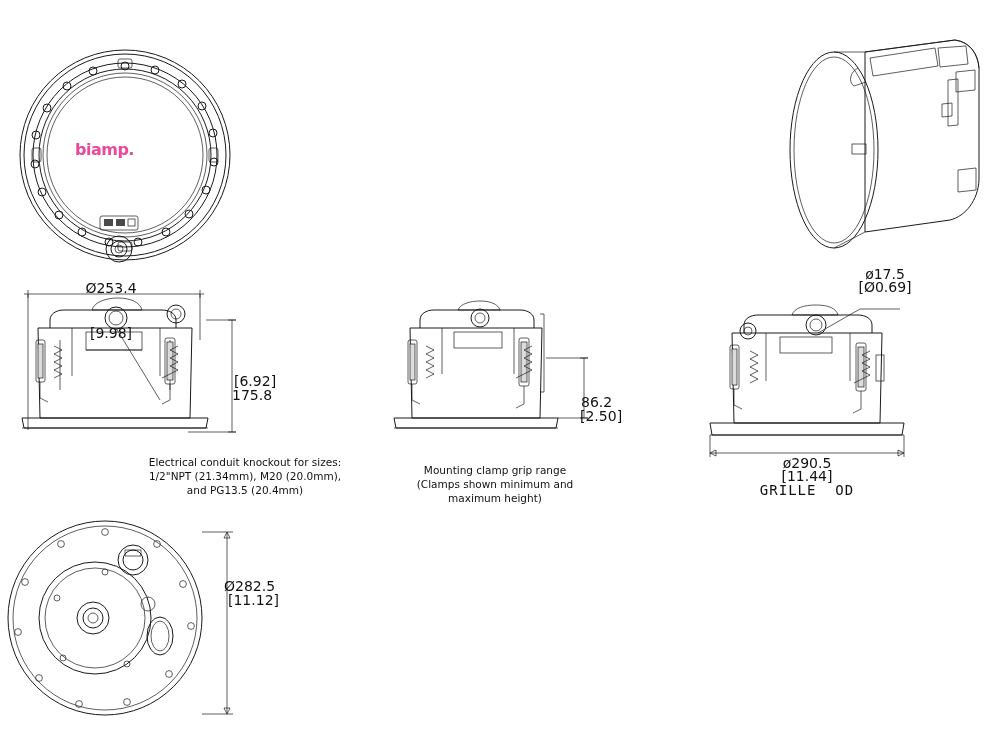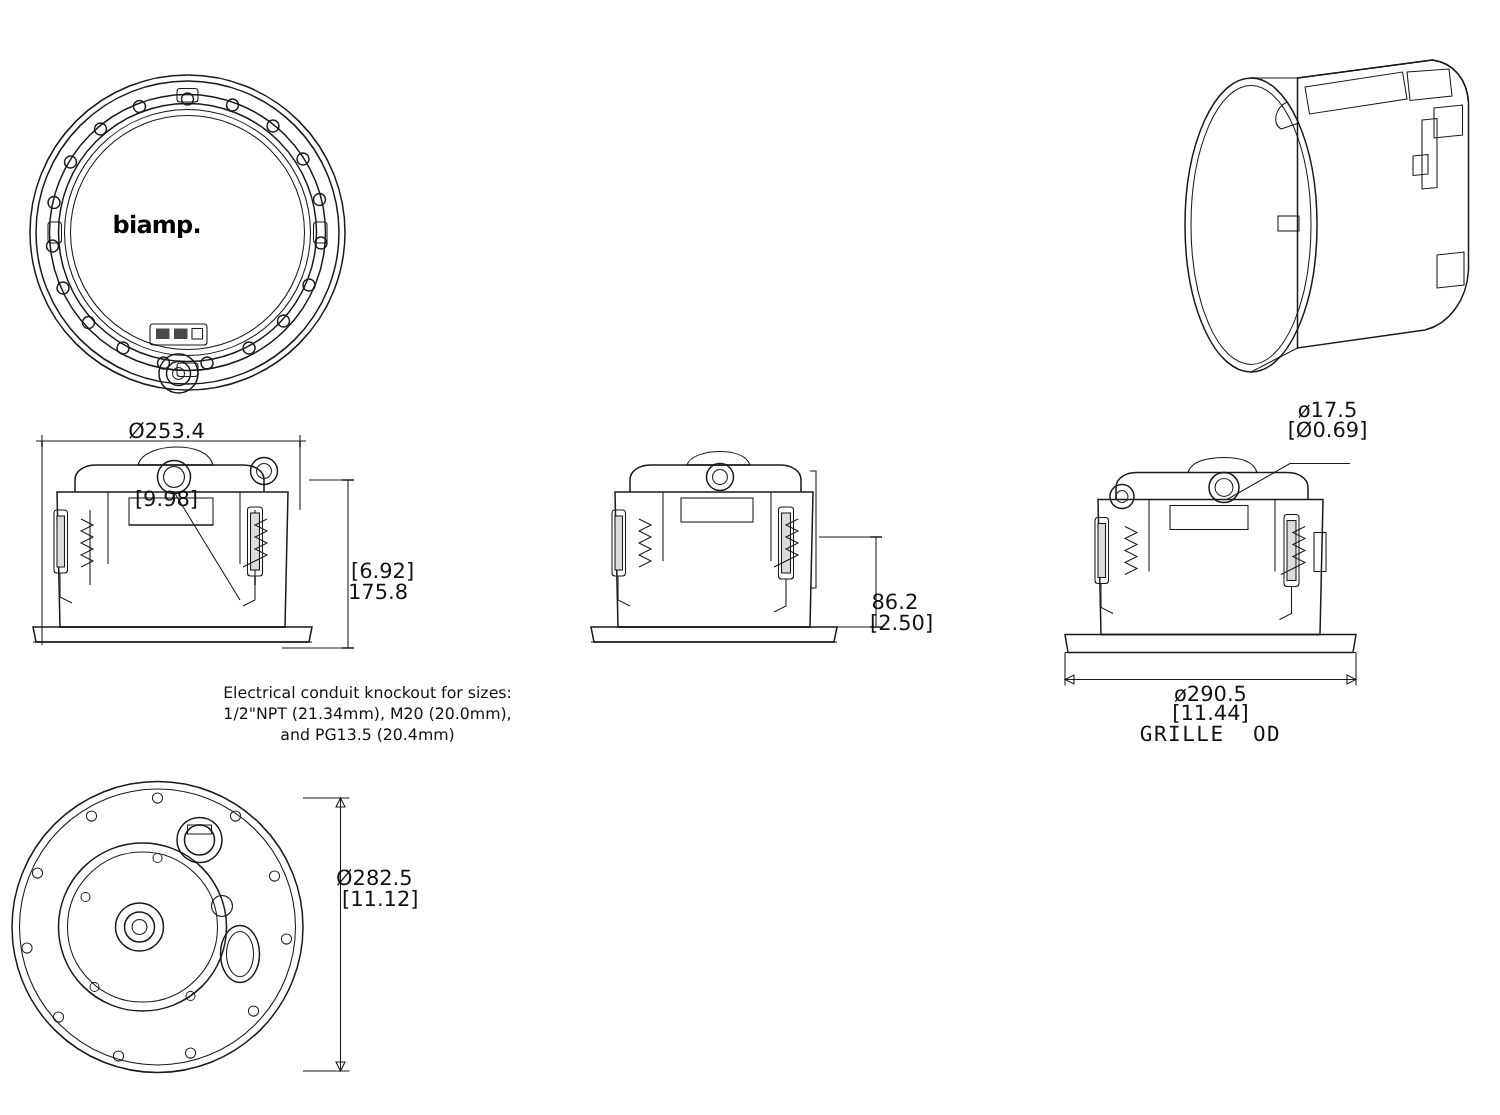--- a/index.html
+++ b/index.html
@@ -33,21 +33,21 @@
     text-align:center;
     color:#111;
     white-space:pre;
   }
   .brand{
     position:absolute;
     font-family:"DejaVu Sans", sans-serif;
     font-weight:bold;
     font-size:16px;
     letter-spacing:-0.5px;
-    color:#000000;
+    color:#ec4899;
   }
 </style>
 </head>
 <body>
 
 <div class="stage">
 
   <div class="view" style="left:10px;top:40px;">
     <svg width="240" height="230" viewBox="0 0 240 230">
       <g>
@@ -211,20 +211,23 @@
       <path class="ln-thin" d="M14 128 L178 128"></path>
 
       <path class="dim" d="M204 58 L204 118"></path>
       <path class="dim" d="M200 58 L208 58 M200 118 L208 118"></path>
       <path class="dim" d="M166 58 L208 58"></path>
       <path class="dim" d="M178 118 L208 118"></path>
     </svg>
   </div>
   <div class="lbl" style="left:581px;top:396px;">86.2</div>
   <div class="lbl" style="left:580px;top:410px;">[2.50]</div>
+  <div class="note" style="left:380px;top:463px;width:230px;">Mounting clamp grip range
+(Clamps shown minimum and
+maximum height)</div>
 
   <div class="view" style="left:700px;top:295px;">
     <svg width="250" height="175" viewBox="0 0 250 175">
 
       <path class="dim" d="M118 38 L160 14 L200 14"></path>
 
       <path class="ln" d="M32 38 L34 128 L180 128 L182 38 Z" fill="#ffffff"></path>
       <path class="ln" d="M44 38 L44 30 C44 24 50 20 58 20 L158 20 C166 20 172 24 172 30 L172 38" fill="#fdfdfd"></path>
       <path class="ln-thin" d="M92 20 C94 13 104 10 116 10 C128 10 136 13 138 20 Z" fill="#f6f6f6"></path>
       <circle class="ln" cx="116" cy="30" r="10" fill="#ffffff"></circle>

